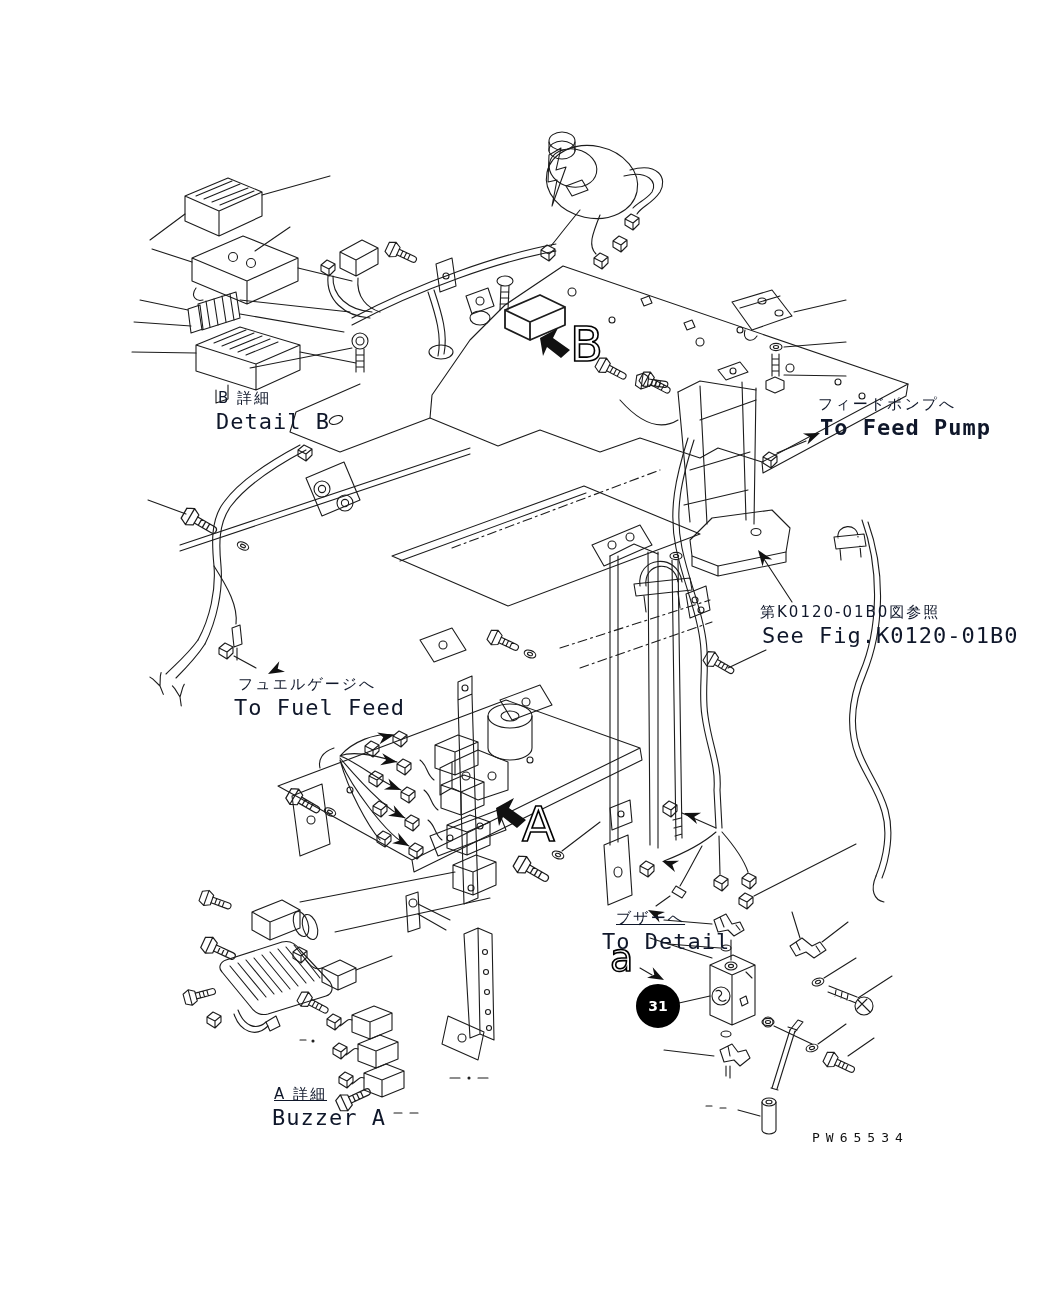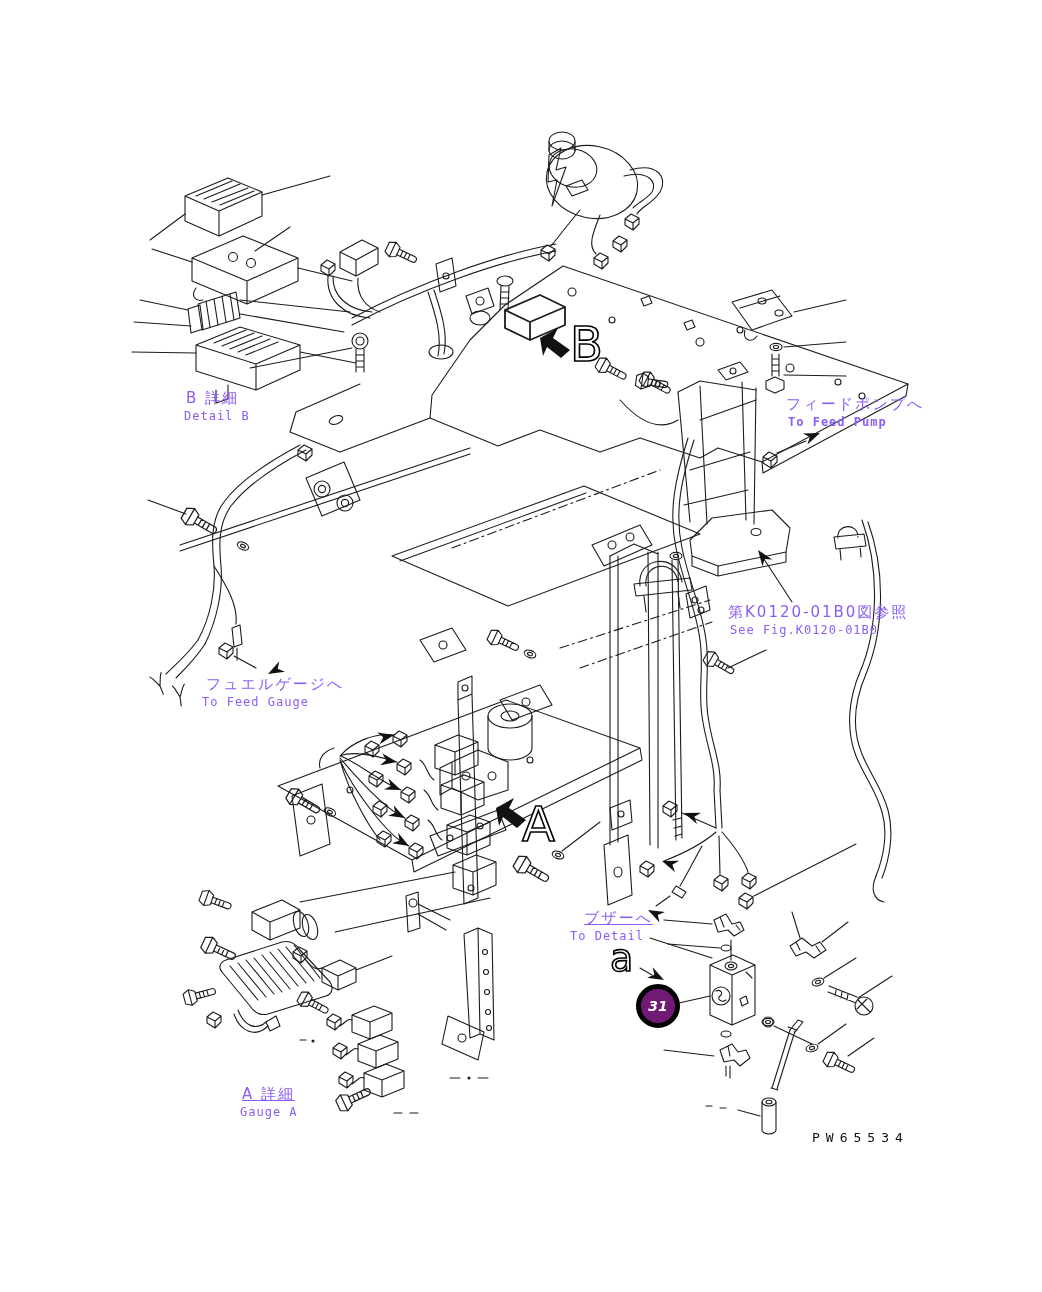--- a/index.html
+++ b/index.html
@@ -2,22 +2,22 @@
 <html><head>
 <meta charset="utf-8">
 <style>
   html,body{margin:0;padding:0;background:#888;}
   #stage{
     position:relative;width:1042px;height:1292px;background:#ffffff;
     font-family:"DejaVu Sans Mono","DejaVu Sans",monospace;
     overflow:hidden;margin:0 auto;
   }
   #lineart{position:absolute;left:0;top:0;}
-  .lbl{position:absolute;color:#8b5cf6;white-space:nowrap;line-height:1.1;}
-  .lbl-en{font-size:12px;letter-spacing:1px;}
+  .lbl{position:absolute;color:#0f172a;white-space:nowrap;line-height:1.1;margin-left:32px;}
+  .lbl-en{font-size:22px;letter-spacing:1px;}
   .lbl-jp{font-family:"DejaVu Sans",sans-serif;font-size:15px;letter-spacing:2px;}
   .marker{
     position:absolute;font-family:"DejaVu Sans",sans-serif;font-weight:400;
     color:#fff;-webkit-text-stroke:1.6px #000;text-shadow:0 0 1px #000;
   }
   .marker-big{font-size:48px;}
   .marker-small{font-size:38px;}
   .dwgno{position:absolute;font-size:13px;letter-spacing:6px;color:#111;}
   .badge{
     position:absolute;left:636px;top:984px;width:44px;height:44px;
@@ -417,29 +417,29 @@
 <div class="lbl lbl-jp" style="left:186px;top:390px;">B 詳細</div>
 <div class="lbl lbl-en" style="left:184px;top:410px;">Detail B</div>
 
 <div class="lbl lbl-jp" style="left:786px;top:396px;text-align:right;">フィードポンプへ</div>
 <div class="lbl lbl-en" style="left:788px;top:416px;font-weight:bold;">To Feed Pump</div>
 
 <div class="lbl lbl-jp" style="left:728px;top:604px;">第K0120-01B0図参照</div>
 <div class="lbl lbl-en" style="left:730px;top:624px;">See Fig.K0120-01B0</div>
 
 <div class="lbl lbl-jp" style="left:206px;top:676px;">フュエルゲージへ</div>
-<div class="lbl lbl-en" style="left:202px;top:696px;">To Feed Gauge</div>
+<div class="lbl lbl-en" style="left:202px;top:696px;">To Fuel Feed</div>
 
 <div class="lbl lbl-jp" style="left:584px;top:910px;text-decoration:underline;">ブザーへ</div>
 <div class="lbl lbl-en" style="left:570px;top:930px;">To Detail</div>
 
 <div class="lbl lbl-jp" style="left:242px;top:1086px;text-decoration:underline;">A 詳細</div>
-<div class="lbl lbl-en" style="left:240px;top:1106px;">Gauge A</div>
+<div class="lbl lbl-en" style="left:240px;top:1106px;">Buzzer A</div>
 
 <div class="marker marker-big" style="left:570px;top:316px;">B</div>
 <div class="marker marker-big" style="left:522px;top:796px;">A</div>
 <div class="marker marker-small" style="left:610px;top:936px;">a</div>
 
-<div class="badge" id="part-badge" style="background: #701a75; border-color: rgb(0, 0, 0); color: rgb(255, 255, 255); font-style: italic;">31</div>
+<div class="badge" id="part-badge" style="background: #000000; border-color: rgb(0, 0, 0); color: rgb(255, 255, 255);">31</div>
 
 <div class="dwgno" style="left:812px;top:1130px;">PW65534</div>
 
 </div>
 
 </body></html>

